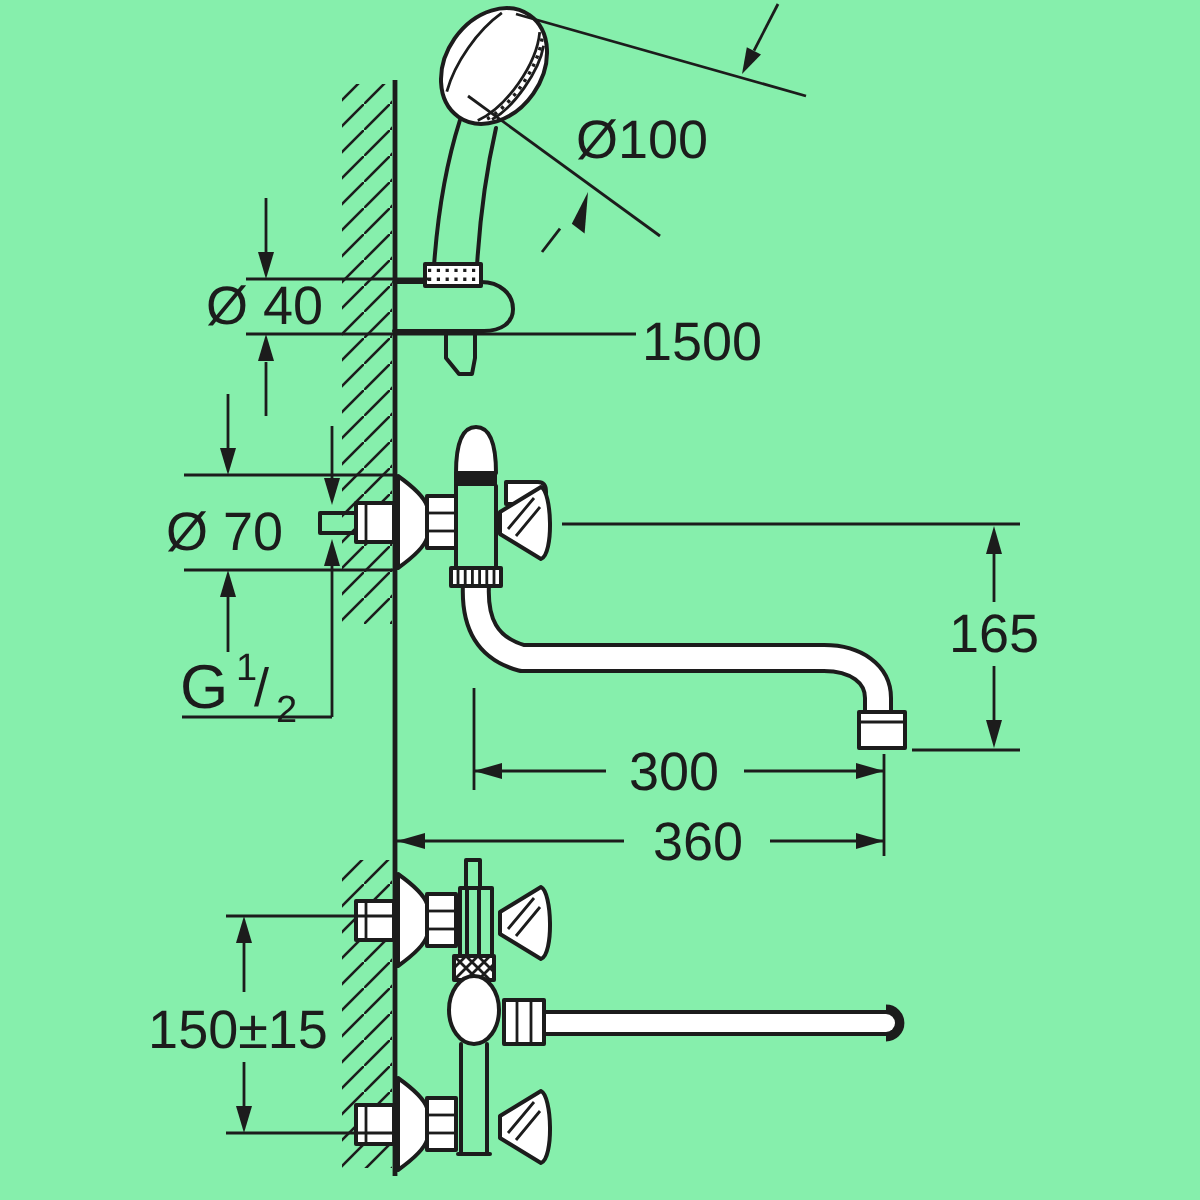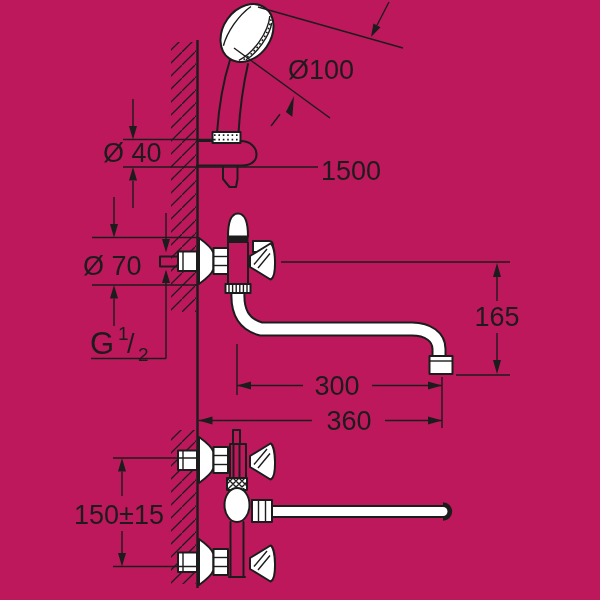--- a/index.html
+++ b/index.html
@@ -1,16 +1,16 @@
 <!DOCTYPE html>
 <html><head>
 <meta charset="utf-8">
 <style>
   html,body{margin:0;padding:0;background:#ffffff;}
-  .stage{width:600px;height:600px;background:#be185d;position:relative;overflow:hidden;}
+  .stage{width:600px;height:600px;background:#86efac;position:relative;overflow:hidden;}
   svg{display:block;}
   text.dim{font-family:"Liberation Sans","DejaVu Sans",sans-serif;font-size:27px;fill:#1c1c1c;}
   text.dim-g{font-family:"Liberation Sans","DejaVu Sans",sans-serif;font-size:31px;fill:#1c1c1c;}
   text.dim-sm{font-family:"Liberation Sans","DejaVu Sans",sans-serif;font-size:19px;fill:#1c1c1c;}
   text.dim-sl{font-family:"Liberation Sans","DejaVu Sans",sans-serif;font-size:27px;fill:#1c1c1c;}
   .outline{fill:none;stroke:#1c1c1c;stroke-width:2;stroke-linejoin:round;stroke-linecap:round;}
   .outline-w{fill:#ffffff;stroke:#1c1c1c;stroke-width:2;stroke-linejoin:round;}
   .thin{fill:none;stroke:#1c1c1c;stroke-width:1.4;stroke-linecap:butt;}
   .fillb{fill:#1c1c1c;stroke:none;}
   .pipe-outer{fill:none;stroke:#1c1c1c;stroke-width:15;stroke-linejoin:round;}

